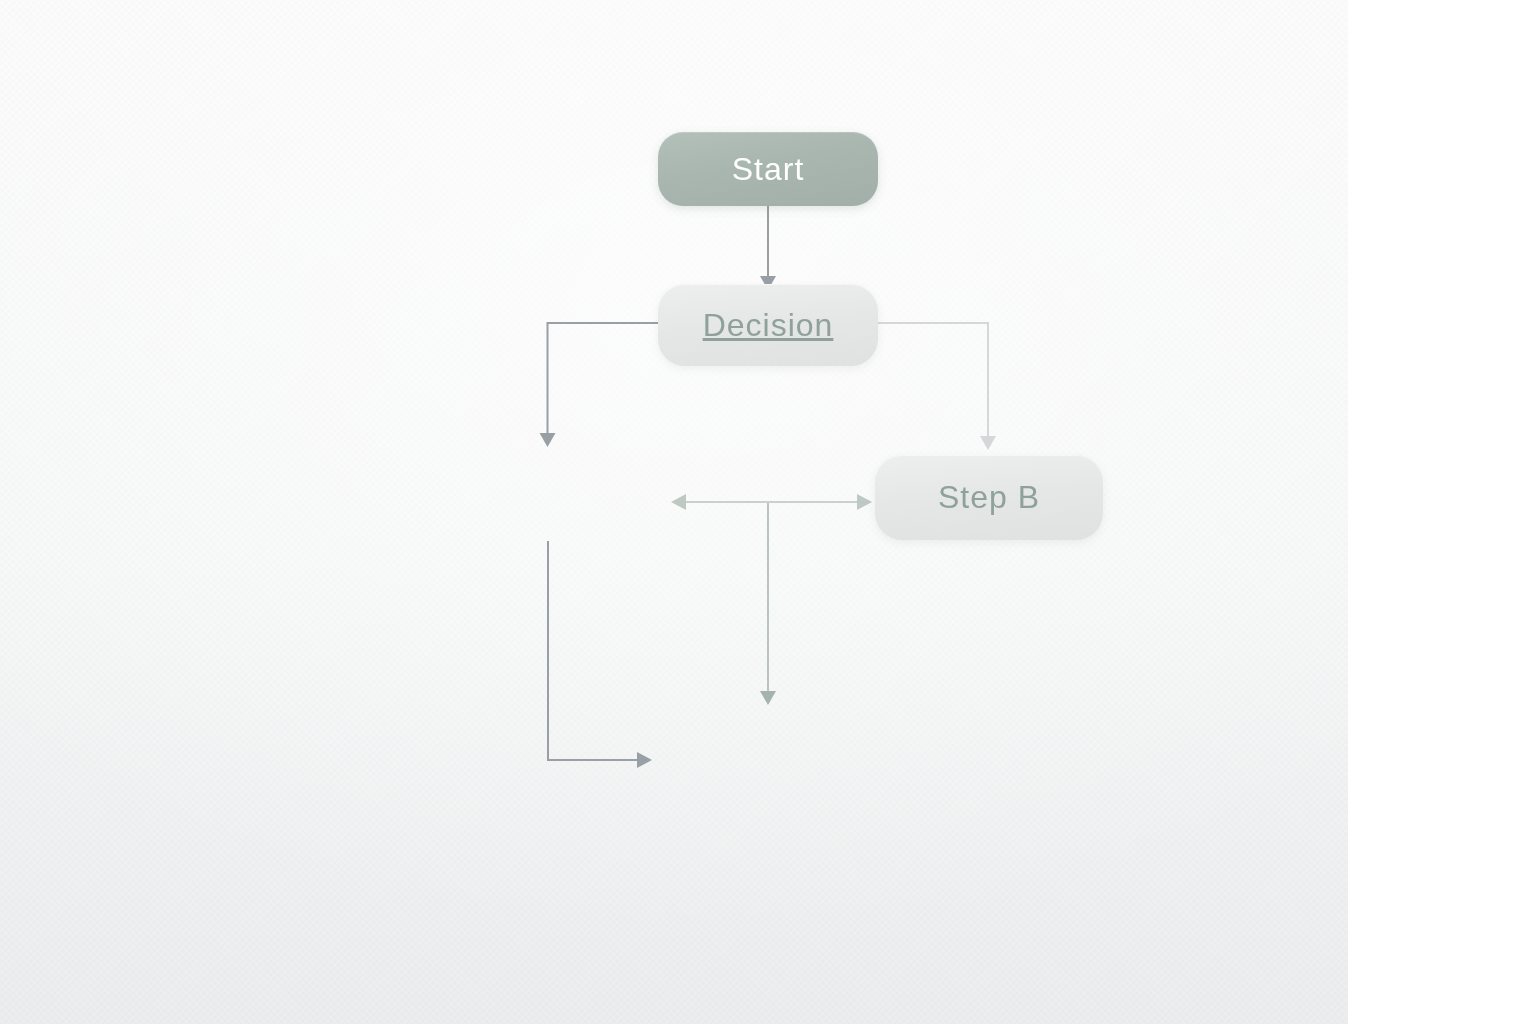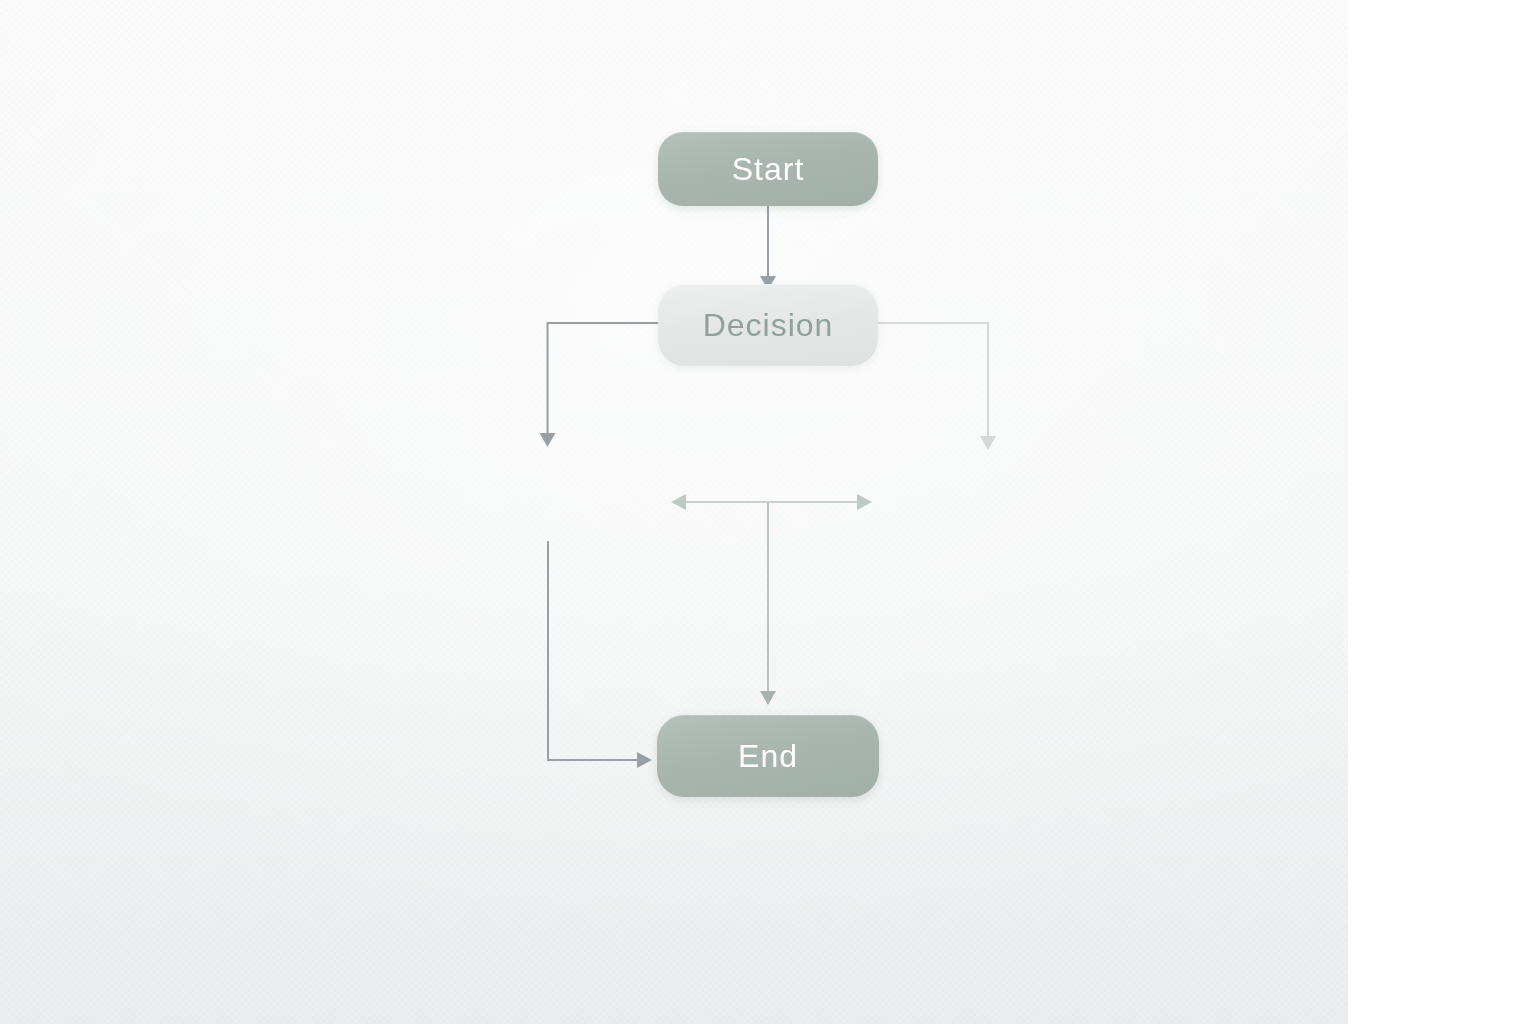--- a/index.html
+++ b/index.html
@@ -60,21 +60,21 @@
 
   .node-secondary {
     background:
       linear-gradient(175deg, rgba(255,255,255,0.35) 0%, rgba(255,255,255,0) 50%, rgba(90,100,98,0.04) 100%),
       var(--node-secondary, #e4e7e6);
     color: var(--text-on-secondary, #90a19c);
     box-shadow: 0 3px 9px rgba(120,130,128,0.10), inset 0 1px 0 rgba(255,255,255,0.5);
   }
 
   .node-start    { left: 658px; top: 132px; width: 220px; height: 74px; border-radius: 25px; }
-  .node-decision { left: 658px; top: 284px; width: 220px; height: 82px; border-radius: 27px; }
+  .node-decision { left: 658px; top: 284px; width: 220px; height: 82px; border-radius: 27px; text-decoration: underline; }
   .node-step-a   { left: 433px; top: 456px; width: 230px; height: 85px; border-radius: 28px; }
   .node-step-b   { left: 875px; top: 455px; width: 228px; height: 85px; border-radius: 27px; }
   .node-end      { left: 657px; top: 715px; width: 222px; height: 82px; border-radius: 27px; }
 </style>
 </head>
 <body>
 
 <div class="canvas">
 
   <svg class="edges" viewBox="0 0 1536 1024" xmlns="http://www.w3.org/2000/svg">
@@ -101,18 +101,18 @@
 
   <div class="node node-primary node-start">
     <span>Start</span>
   </div>
 
   <div class="node node-secondary node-decision">
     <span>Decision</span>
   </div>
 
 
+  <div class="node node-secondary node-step-b">
+    <span>Step B</span>
+  </div>
 
-  <div class="node node-primary node-end">
-    <span>End</span>
-  </div>
 
 </div>
 
 </body></html>

